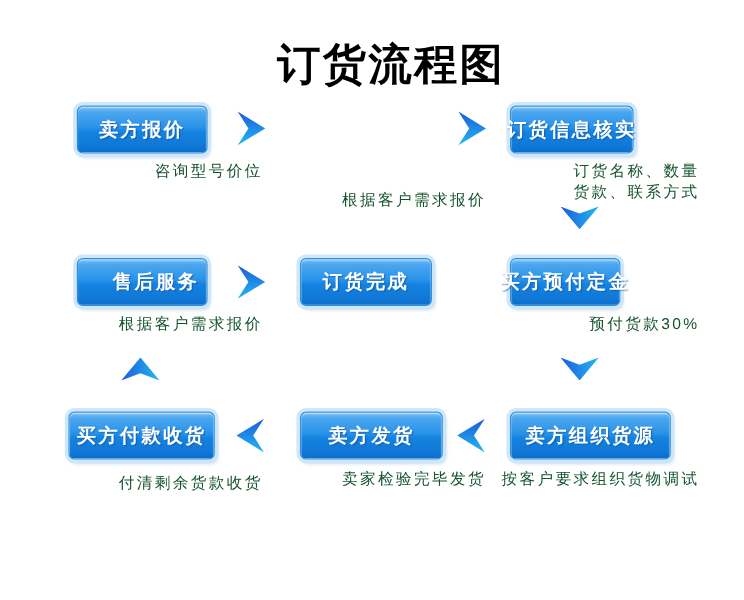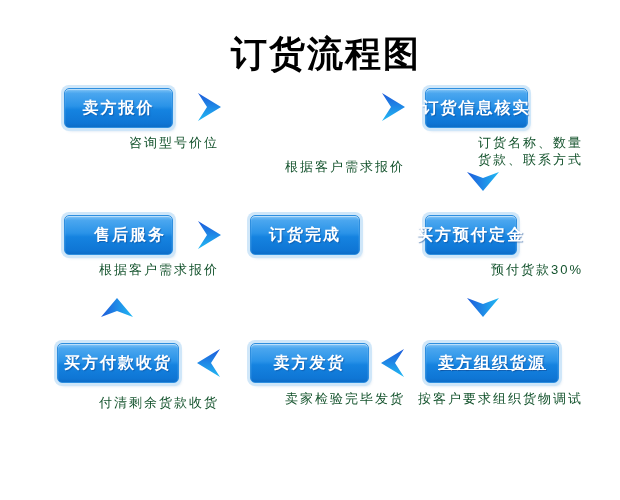--- a/index.html
+++ b/index.html
@@ -91,16 +91,16 @@
     <polygon points="23,0 14,14 23,28 0,14" fill="url(#gradV)"></polygon>
   </svg>
 
   <div class="btn" style="left:250px;top:343px;width:119px;">卖方发货</div>
   <div class="caption" style="left:205px;top:390px;">卖家检验完毕发货</div>
 
   <svg class="arrow" style="left:381px;top:349px;" width="24" height="28" viewBox="0 0 24 28">
     <polygon points="23,0 14,14 23,28 0,14" fill="url(#gradV)"></polygon>
   </svg>
 
-  <div class="btn" style="left:425px;top:343px;width:134px;text-decoration:underline;">卖方组织货源</div>
+  <div class="btn" style="left:425px;top:343px;width:134px;">卖方组织货源</div>
   <div class="caption" style="left:383px;top:390px;">按客户要求组织货物调试</div>
 
 </div>
 
 </body></html>

